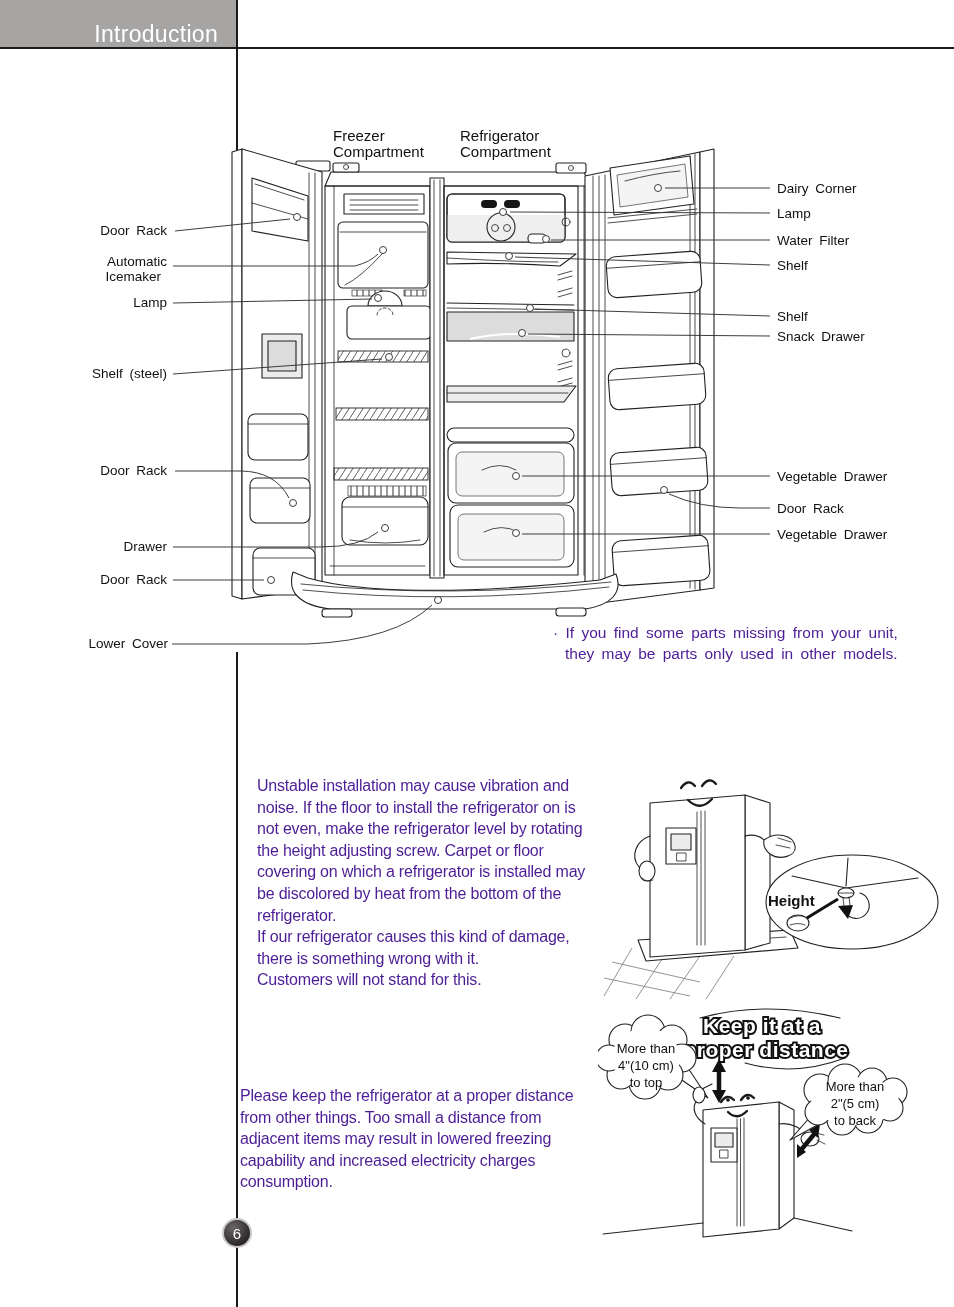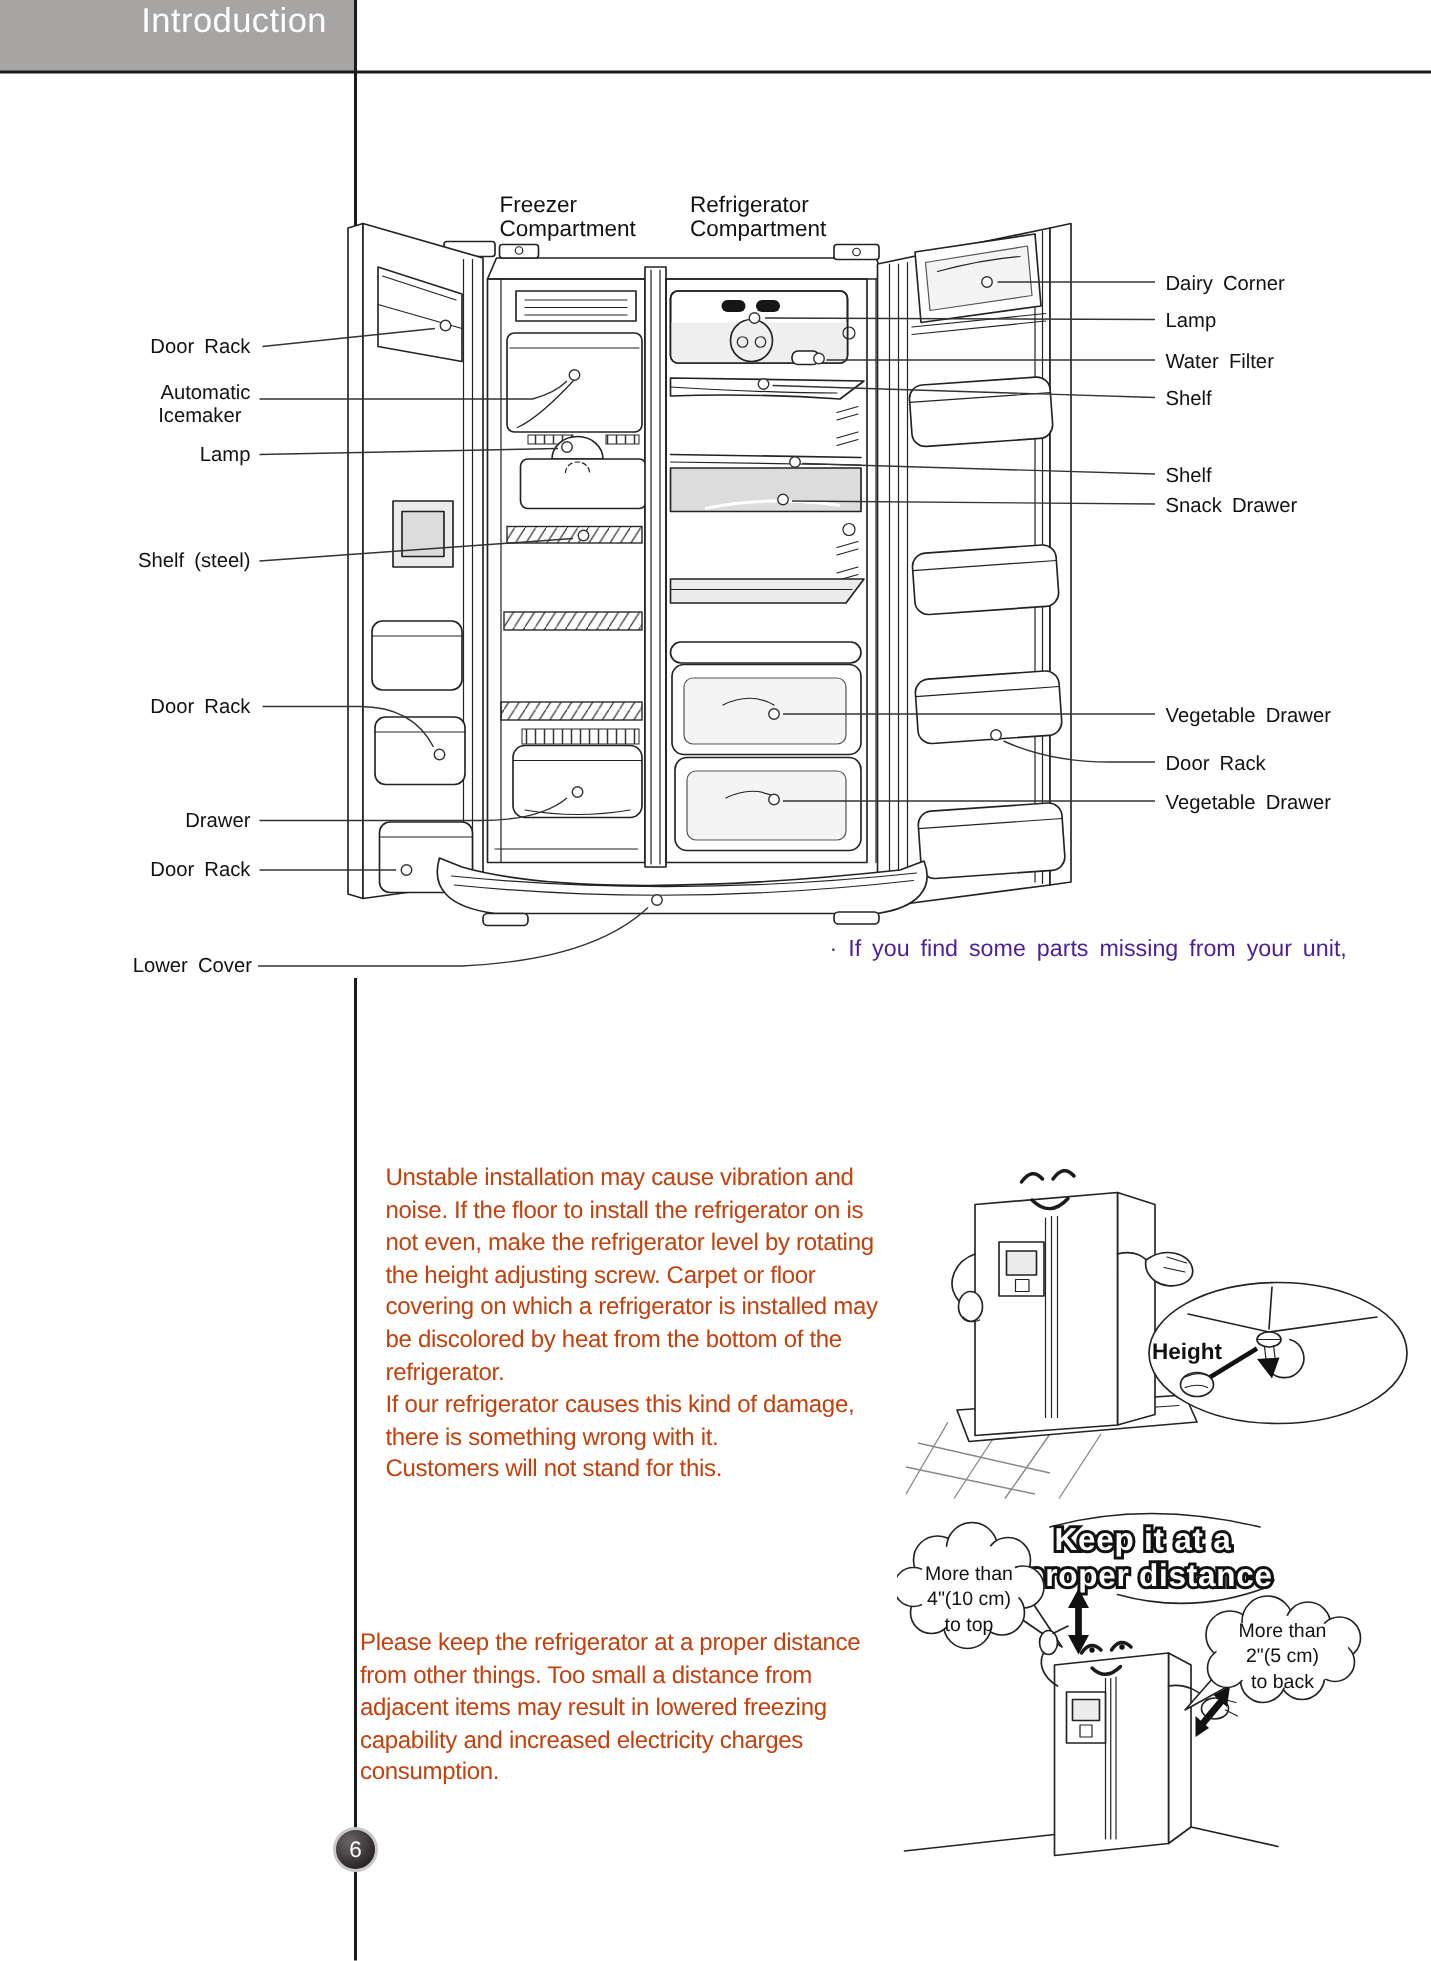--- a/index.html
+++ b/index.html
@@ -5,33 +5,33 @@
   html,body { margin:0; padding:0; }
   body {
     width:954px; height:1307px; position:relative; background:#ffffff;
     font-family:"Liberation Sans", sans-serif; color:#1a1a1a; overflow:hidden;
   }
   .abs { position:absolute; }
 
   
   .header-bar {
     left:0; top:0; width:237px; height:48px; background:#a7a4a4;
-    display:flex; align-items:flex-start; justify-content:flex-end; padding-right:19px;
+    display:flex; align-items:flex-end; justify-content:flex-end; padding-right:19px;
     box-sizing:border-box;
   }
   .header-bar .title { color:#ffffff; font-size:23px; letter-spacing:0.3px; }
   .h-rule { left:0; top:47px; width:954px; height:2px; background:#1a1a1a; }
   .v-rule { left:236px; width:2px; background:#1a1a1a; }
   .v-rule.seg1 { top:0; height:158px; }
   .v-rule.seg2 { top:652px; height:655px; }
 
   
   .para {
     font-size:16px; line-height:21.6px; width:340px; white-space:pre-line;
-    letter-spacing:-0.2px; color:#c2410c;
+    letter-spacing:-0.2px; color:#4c1d95;
   }
   .para1 { left:257px; top:775px; }
   .para2 { left:240px; top:1040px;margin-top:45px; }
   .note { left:553px; top:622px; font-size:15.5px; line-height:21px; color:#4c1d95; word-spacing:3px; }
   .note .l2 { padding-left:12px; }
 
   
   svg text { font-family:"Liberation Sans", sans-serif; }
   .lbl { font-size:13.5px; fill:#111; word-spacing:3px; }
   .ttl { font-size:15px; fill:#111; word-spacing:2px; }
@@ -314,20 +314,21 @@
     <text class="lbl" x="777" y="321">Shelf</text>
     <text class="lbl" x="777" y="341">Snack Drawer</text>
     <text class="lbl" x="777" y="481">Vegetable Drawer</text>
     <text class="lbl" x="777" y="513">Door Rack</text>
     <text class="lbl" x="777" y="539">Vegetable Drawer</text>
   </g>
 </svg>
 
 <div class="abs note">
   <div>· If you find some parts missing from your unit,</div>
+  <div class="l2">they may be parts only used in other models.</div>
 </div>
 
 <div class="abs para para1">Unstable installation may cause vibration and noise. If the floor to install the refrigerator on is not even, make the refrigerator level by rotating the height adjusting screw. Carpet or floor covering on which a refrigerator is installed may be discolored by heat from the bottom of the refrigerator.
 If our refrigerator causes this kind of damage, there is something wrong with it.
 Customers will not stand for this.</div>
 <div class="abs para para2">Please keep the refrigerator at a proper distance from other things. Too small a distance from adjacent items may result in lowered freezing capability and increased electricity charges consumption.</div>
 
 <svg class="abs" style="left:598px; top:755px;" width="345" height="245" viewBox="598 755 345 245">
   <g class="hline">
     <line x1="632" y1="948" x2="604" y2="996"></line>

